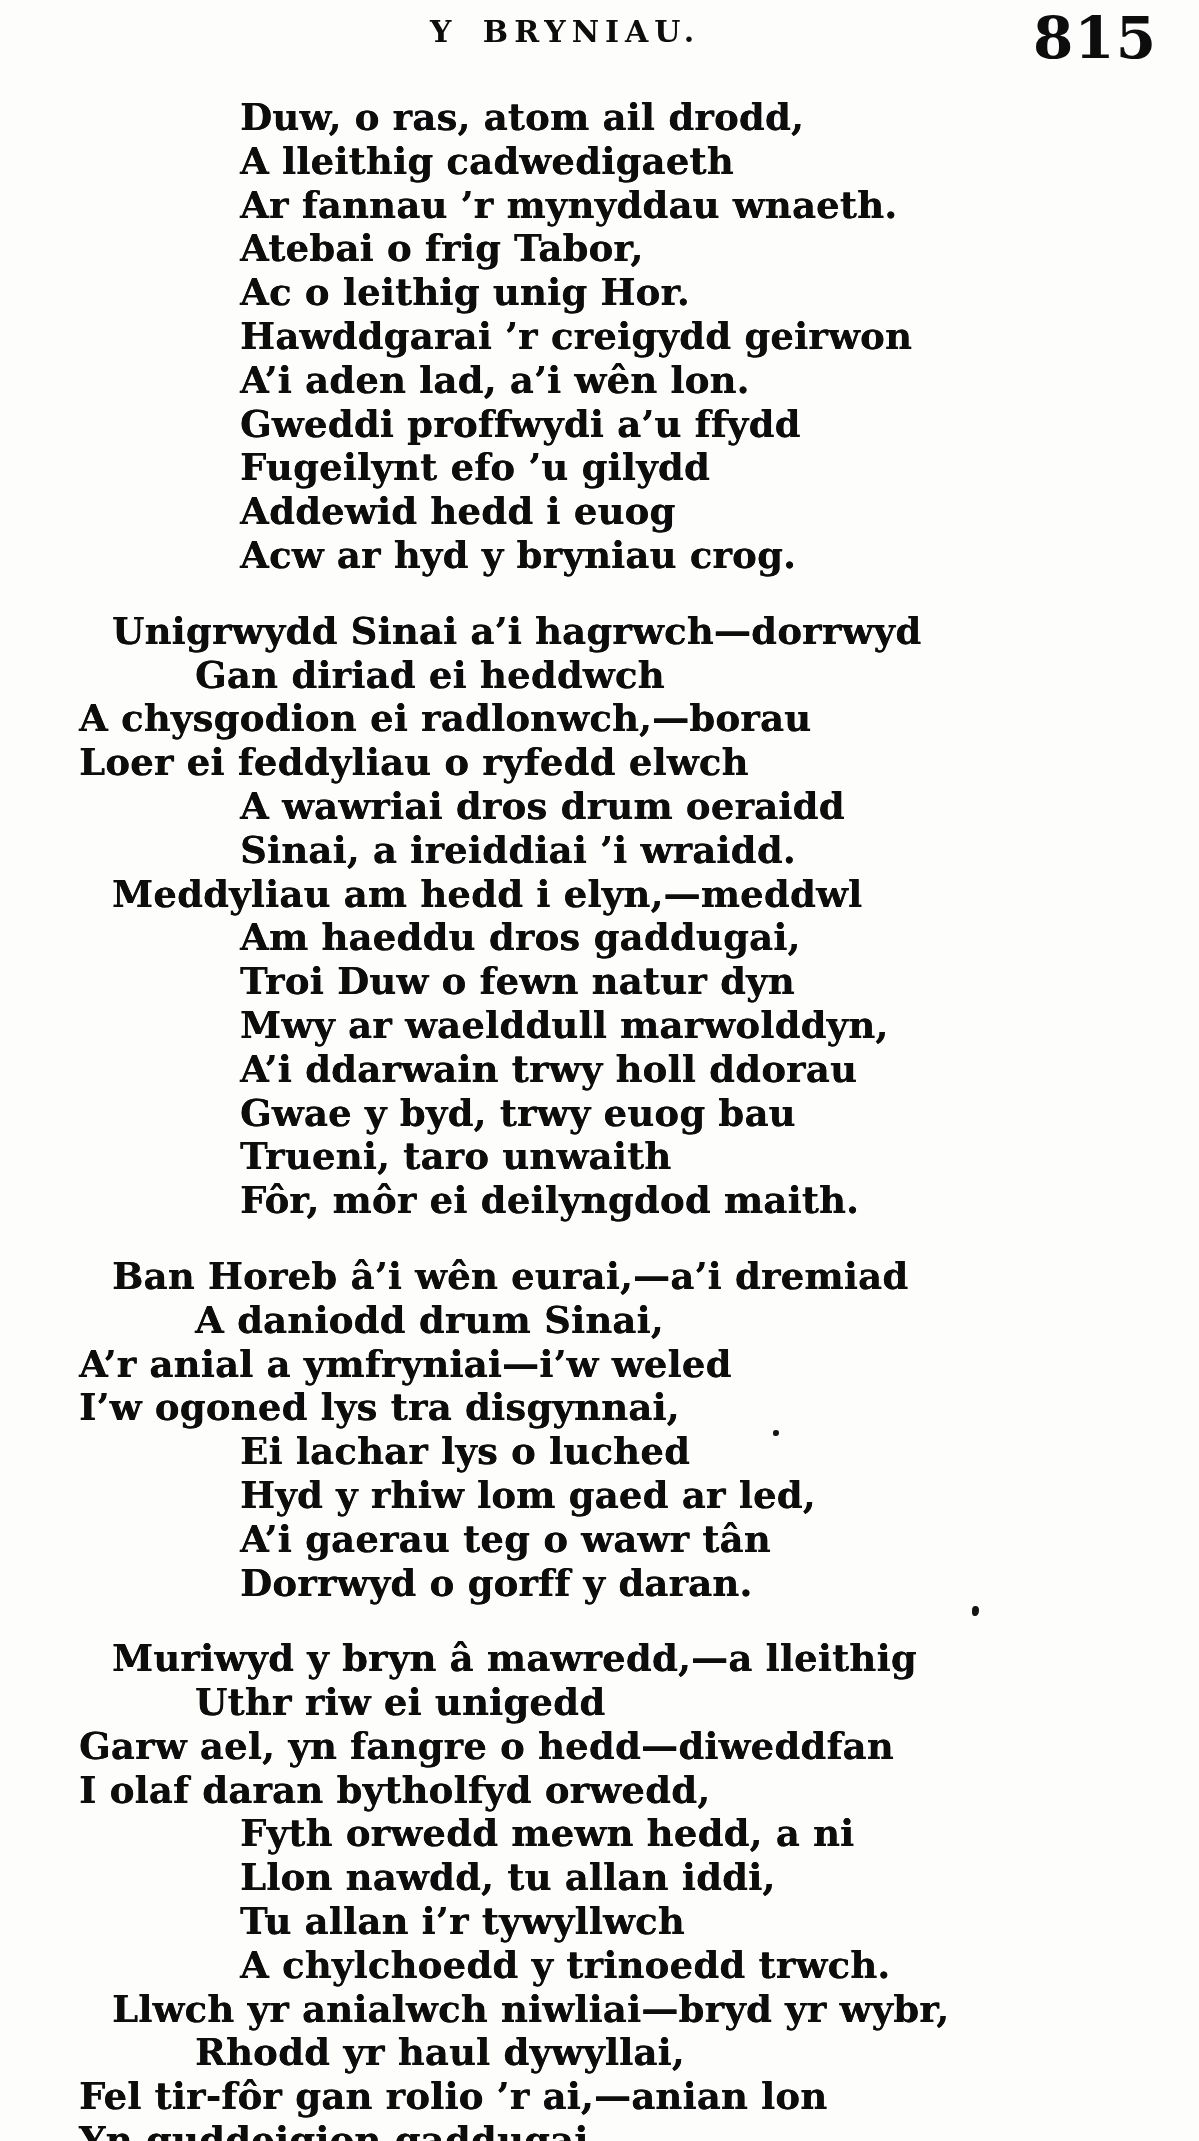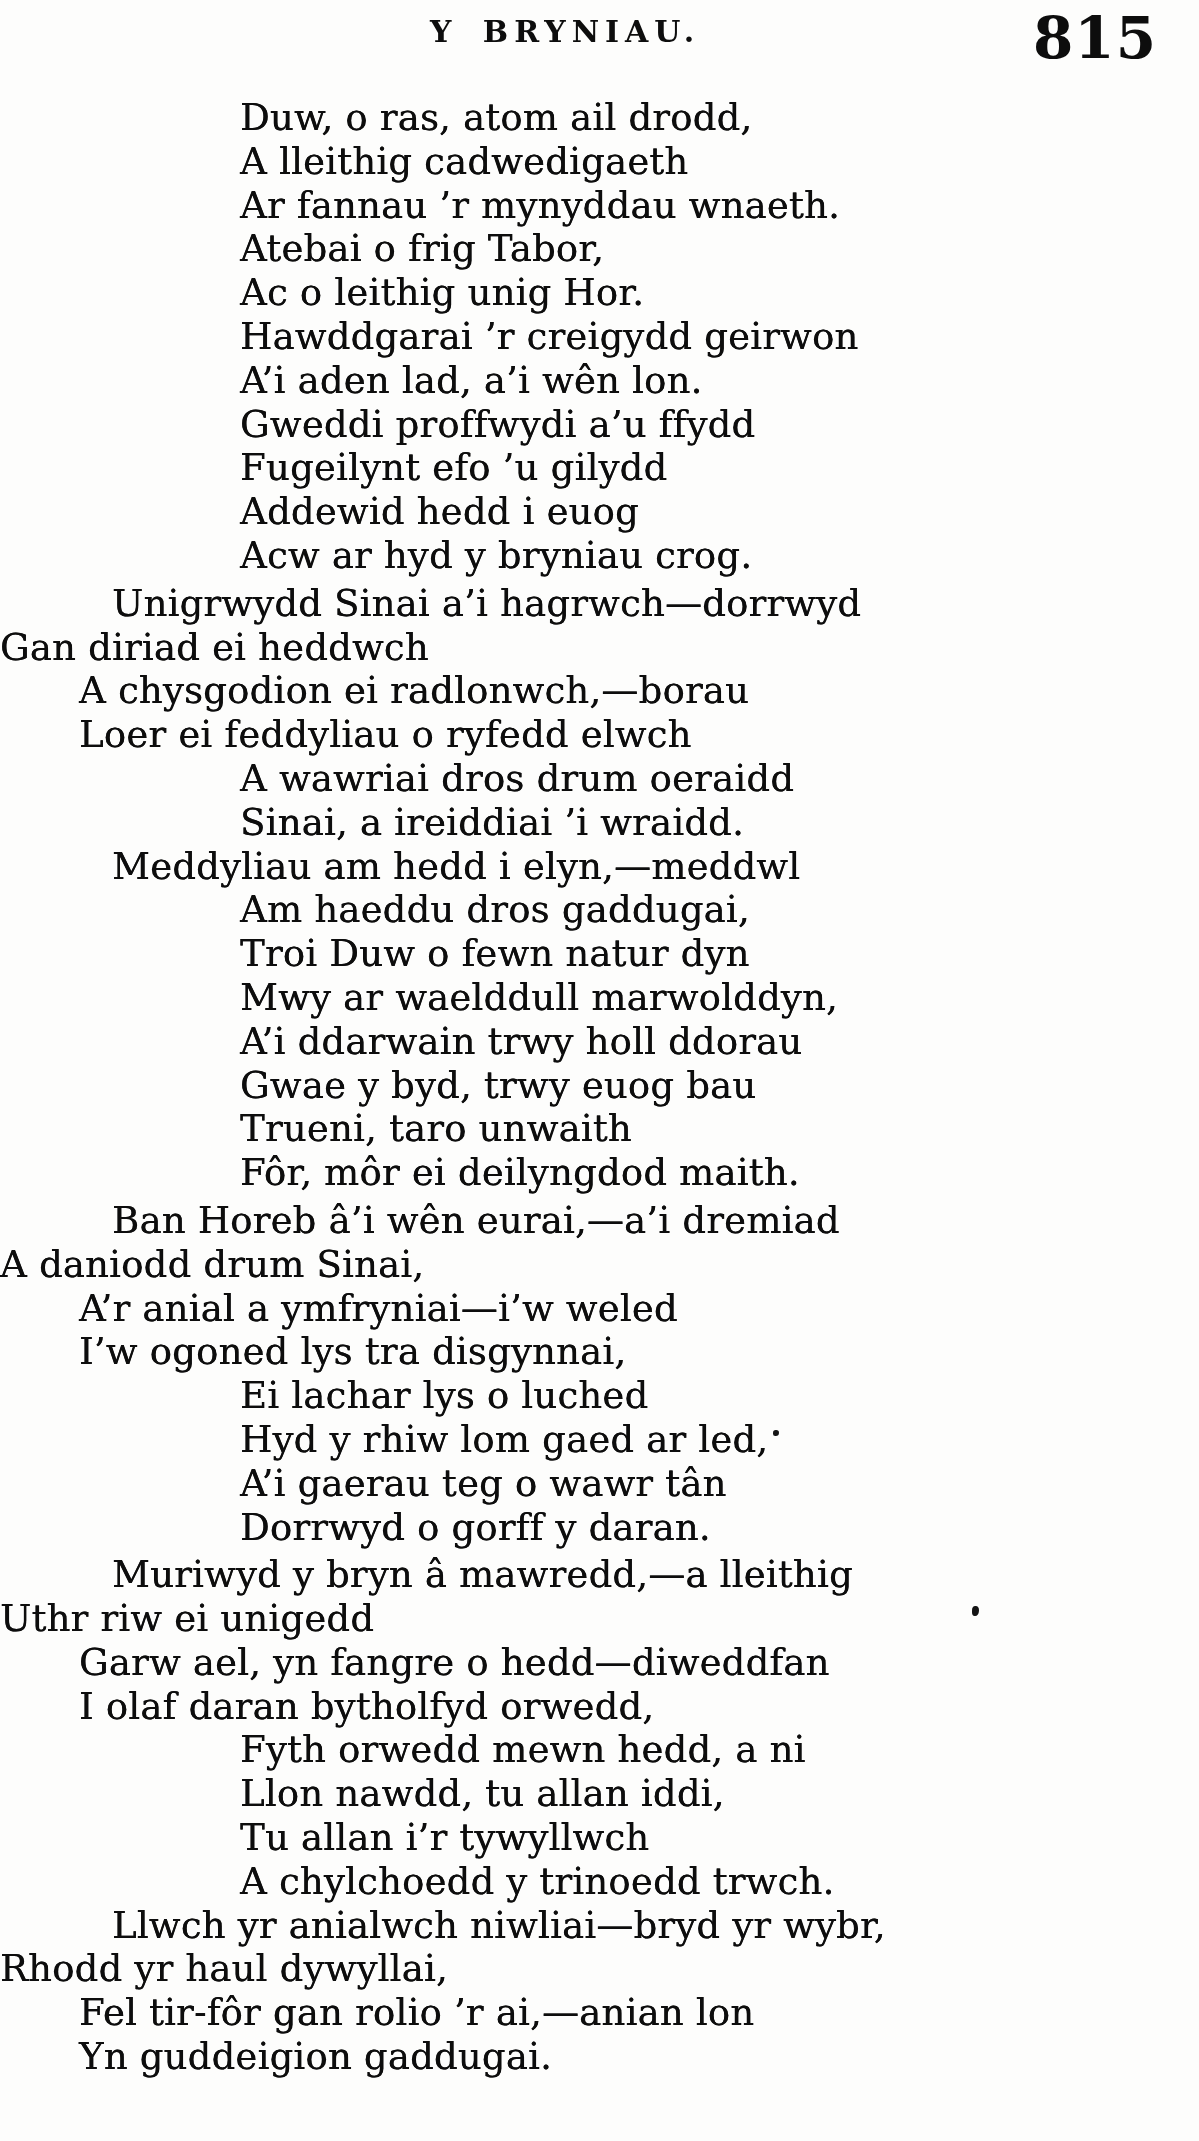--- a/index.html
+++ b/index.html
@@ -43,32 +43,32 @@
     letter-spacing: 1px;
   }
   
   .poem {
     position: absolute;
     top: 96px;
     left: 0;
     width: 100%;
   }
   .stanza { margin: 0; }
-  .stanza + .stanza { margin-top: 4px; }
+  .stanza + .stanza { margin-top: 32px; }
   .line {
     font-size: 37px;
-    font-weight: 400;
+    font-weight: 700;
     line-height: 43.8px;
     white-space: nowrap;
     letter-spacing: 0.2px;
     text-shadow: 0.3px 0.3px 0 #111;
   }
   .ind0 { padding-left: 112px; }
   .ind1 { padding-left: 79px; }
-  .ind2 { }
+  .ind2 { padding-left: 195px; }
   .ind3 { padding-left: 240px; }
   
   .speck {
     position: absolute;
     background: #141414;
     border-radius: 50% 50% 60% 40%;
   }
 </style>
 </head>
 <body>

